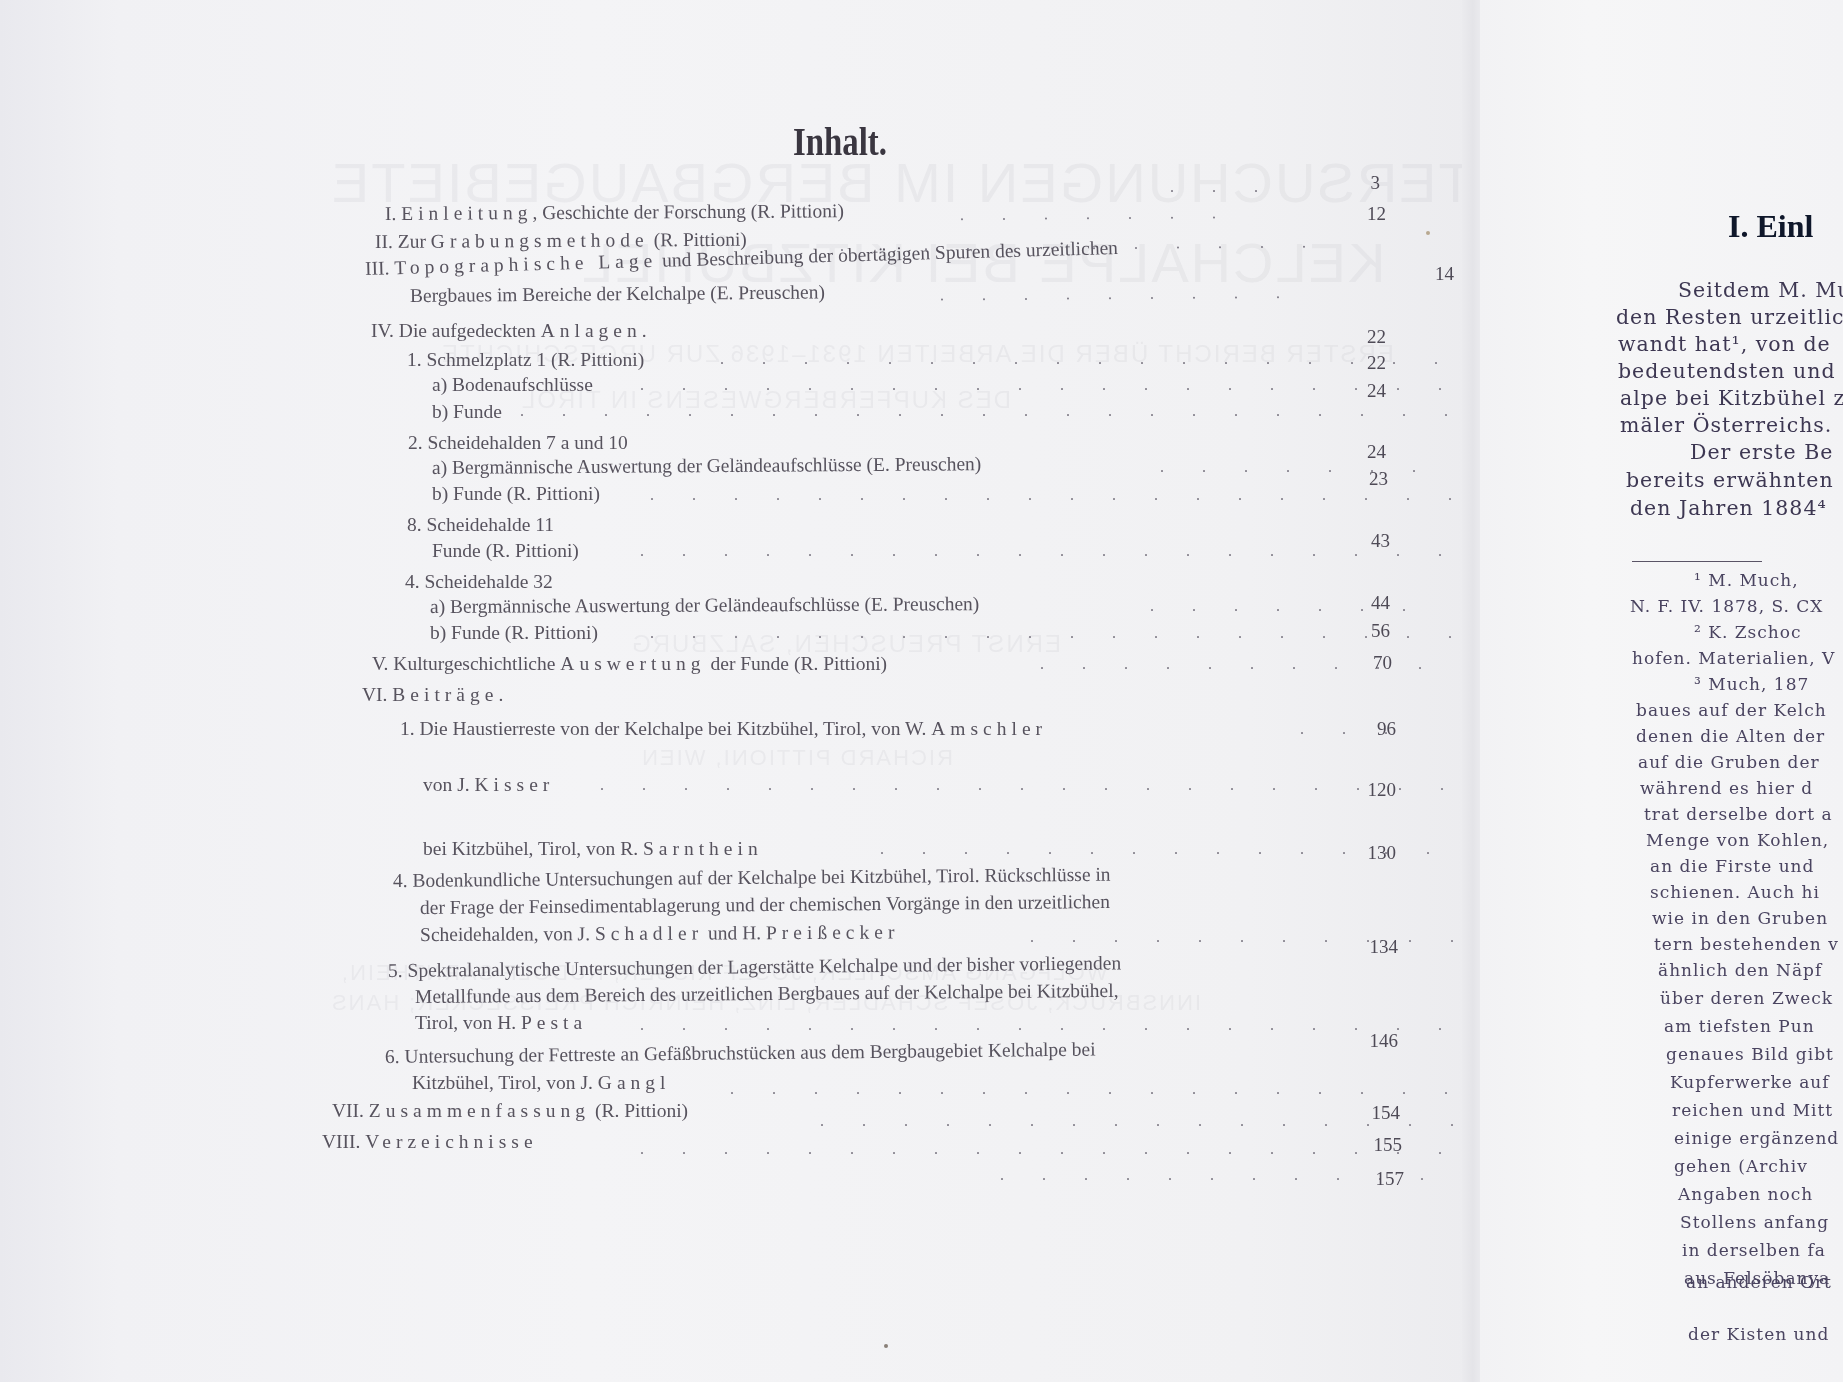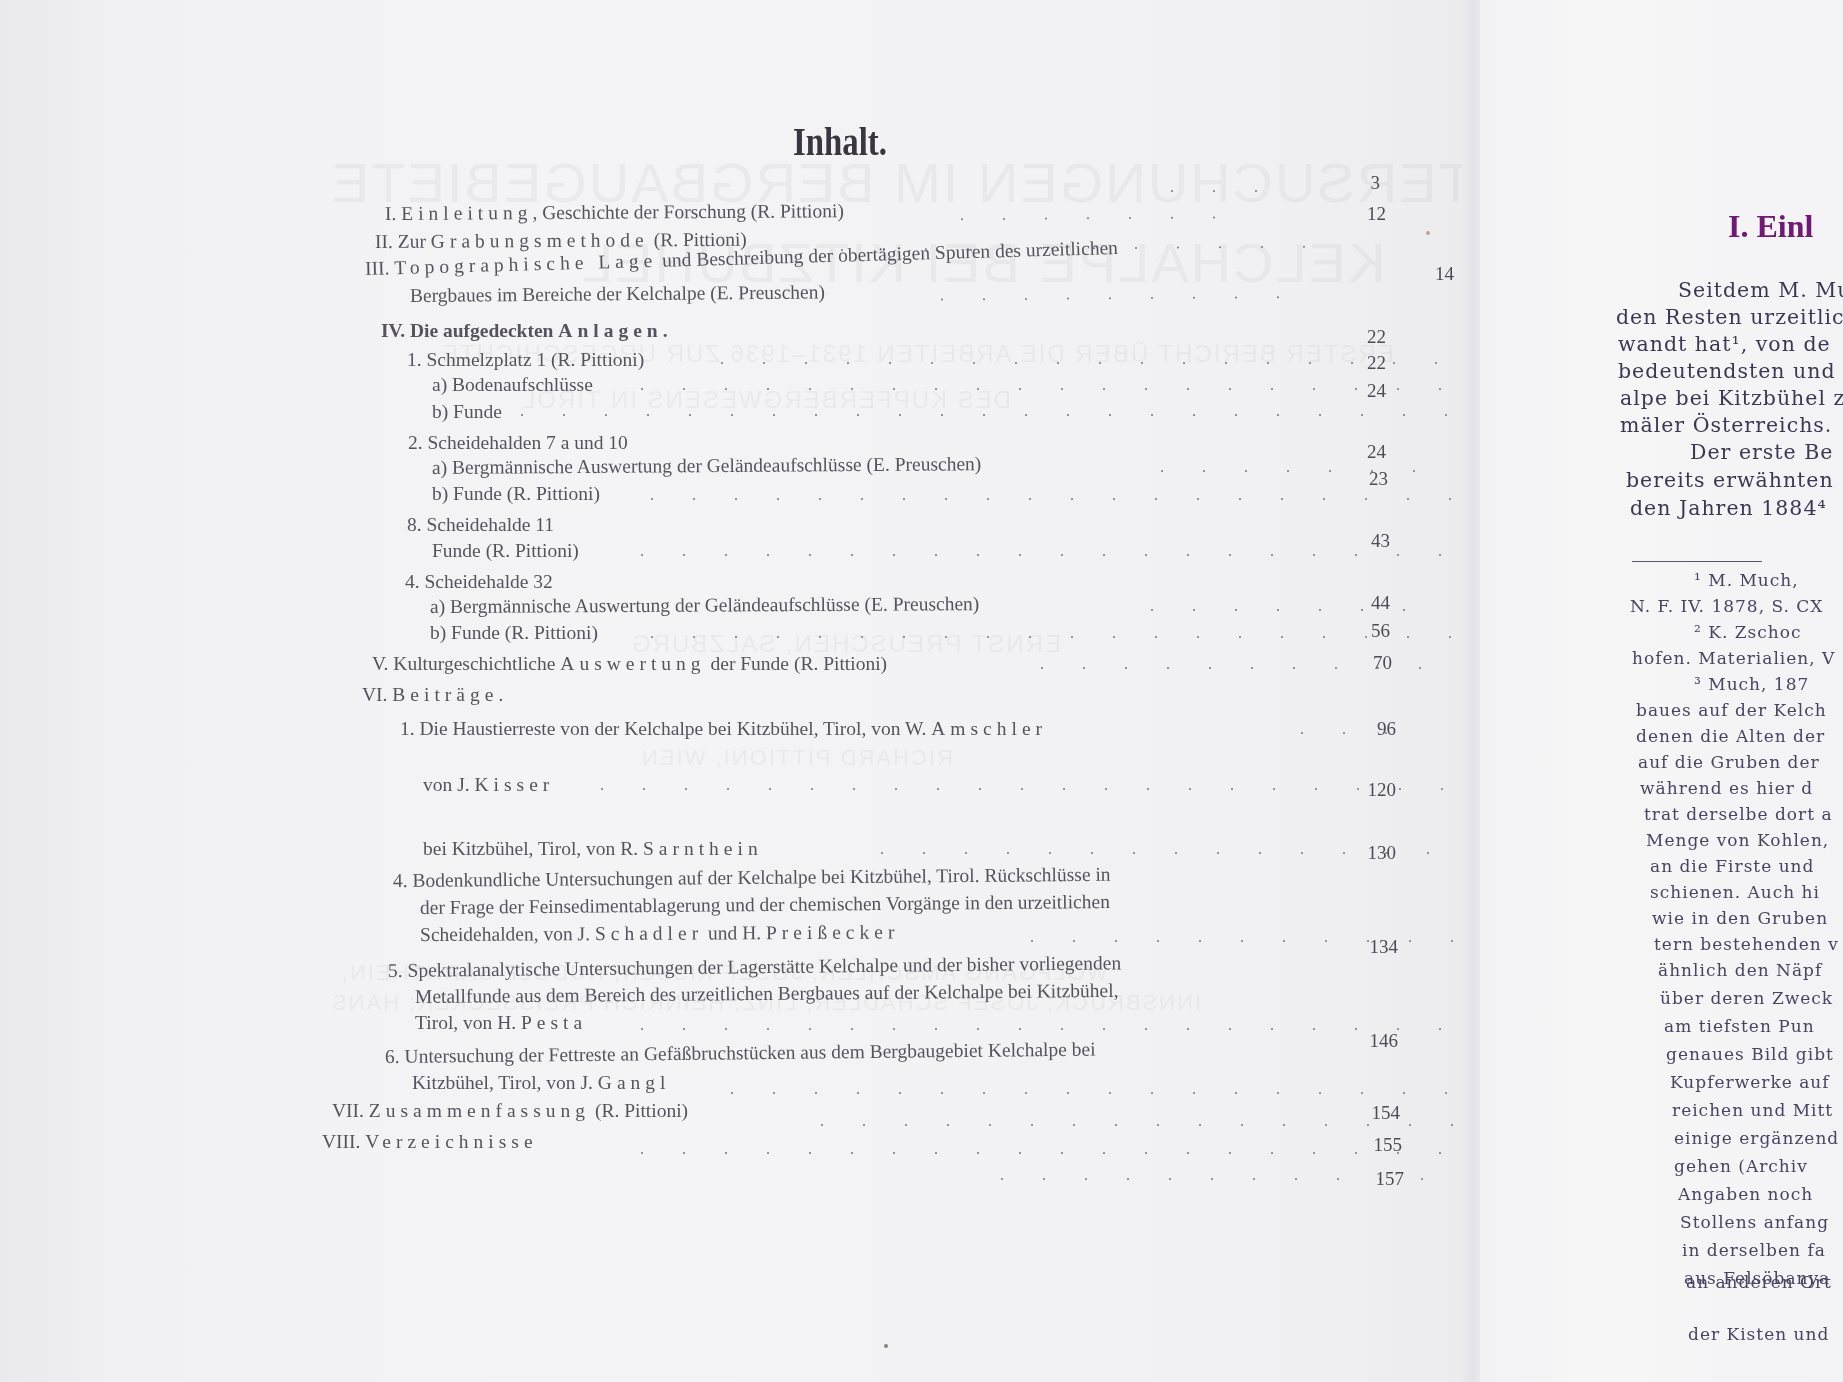--- a/index.html
+++ b/index.html
@@ -42,21 +42,21 @@
   }
   .pnum {
     position: absolute; color: #4e4a56; font-size: 19px; text-align: right; width: 50px;
   }
   .right-text {
     position: absolute; white-space: nowrap; color: #3d3752; font-size: 20.5px;
     font-family: "DejaVu Serif", serif; letter-spacing: 1px;
   }
   .right-fn { font-size: 17px; color: #4a4460; }
   .rh {
-    position: absolute; left: 2250px; top: 214px; font-size: 32px; font-weight: bold; color: #701a75;
+    position: absolute; left: 2250px; top: 214px; font-size: 32px; font-weight: bold; color: #0f172a;
   }
   .fn-rule { position: absolute; left: 1640px; top: 560px; width: 130px; height: 1px; background: #5a5466; }
   .speck { position: absolute; width: 4px; height: 4px; border-radius: 50%; background: #8a8078; }
 </style>
 </head>
 <body>
 
 <div class="left-page">
   <div class="ghost" style="left:330px; top:150px; font-size:56px;">UNTERSUCHUNGEN IM BERGBAUGEBIETE</div>
   <div class="ghost" style="left:580px; top:230px; font-size:56px;">KELCHALPE BEI KITZBÜHEL</div>
@@ -90,21 +90,21 @@
     <div class="row" style="left:365px; top:258px; transform: rotate(-1.6deg);">
       <span>III.</span>
       <span class="sp">Topographische Lage</span><span> und Beschreibung der obertägigen Spuren des urzeitlichen</span>
     </div>
     <div class="pnum" style="left:1404px; top:263px;">14</div>
     <div class="row" style="left:410px; top:285px; transform: rotate(-0.5deg);">
       <span>Bergbaues im Bereiche der Kelchalpe (E. Preuschen)</span>
     </div>
     <div class="dots" style="left:940px; top:285px; transform: rotate(-0.4deg);">. . . . . . . . .</div>
 
-    <div class="row" style="left:381px; top:320px;font-weight:bold;">
+    <div class="row" style="left:371px; top:320px;">
       <span>IV.</span>
       <span>Die aufgedeckten </span><span class="sp">Anlagen</span><span>.</span>
     </div>
     <div class="pnum" style="left:1336px; top:326px;">22</div>
 
     <div class="row" style="left:407px; top:349px;">1. Schmelzplatz 1 (R. Pittioni)</div>
     <div class="dots" style="left:720px; top:350px;">. . . . . . . . . . . . . . . . . . . . . . . . . . . . . . . . .</div>
     <div class="pnum" style="left:1336px; top:352px;">22</div>
 
     <div class="row" style="left:432px; top:374px;">a) Bodenaufschlüsse</div>

